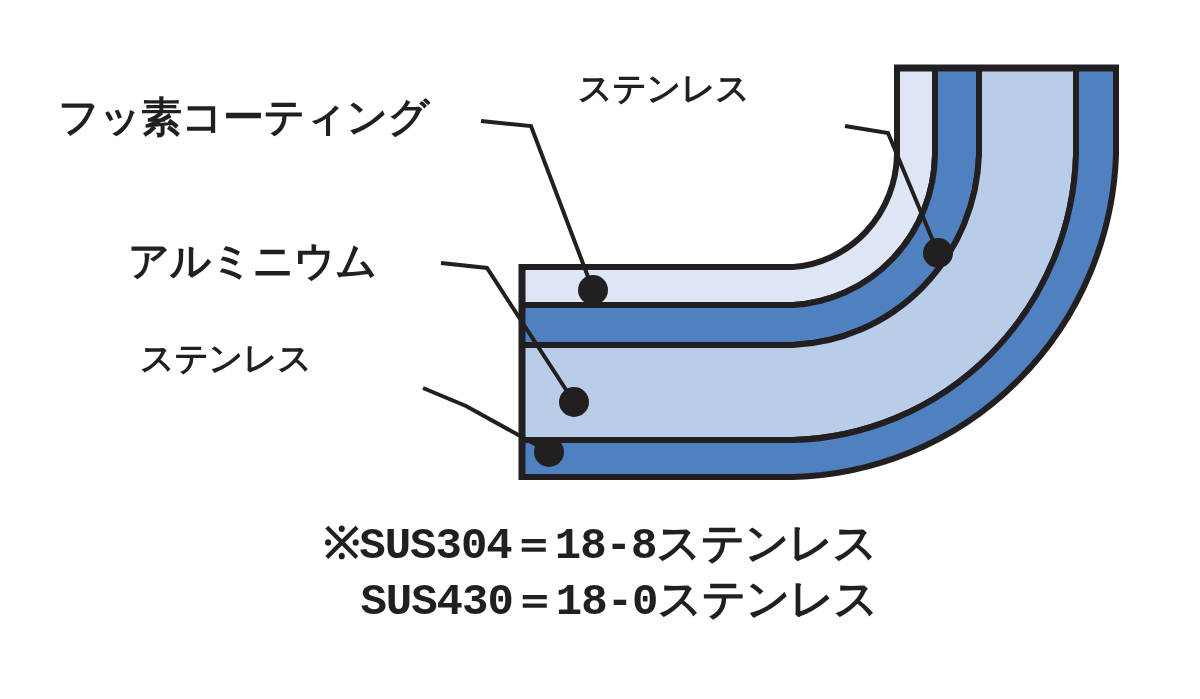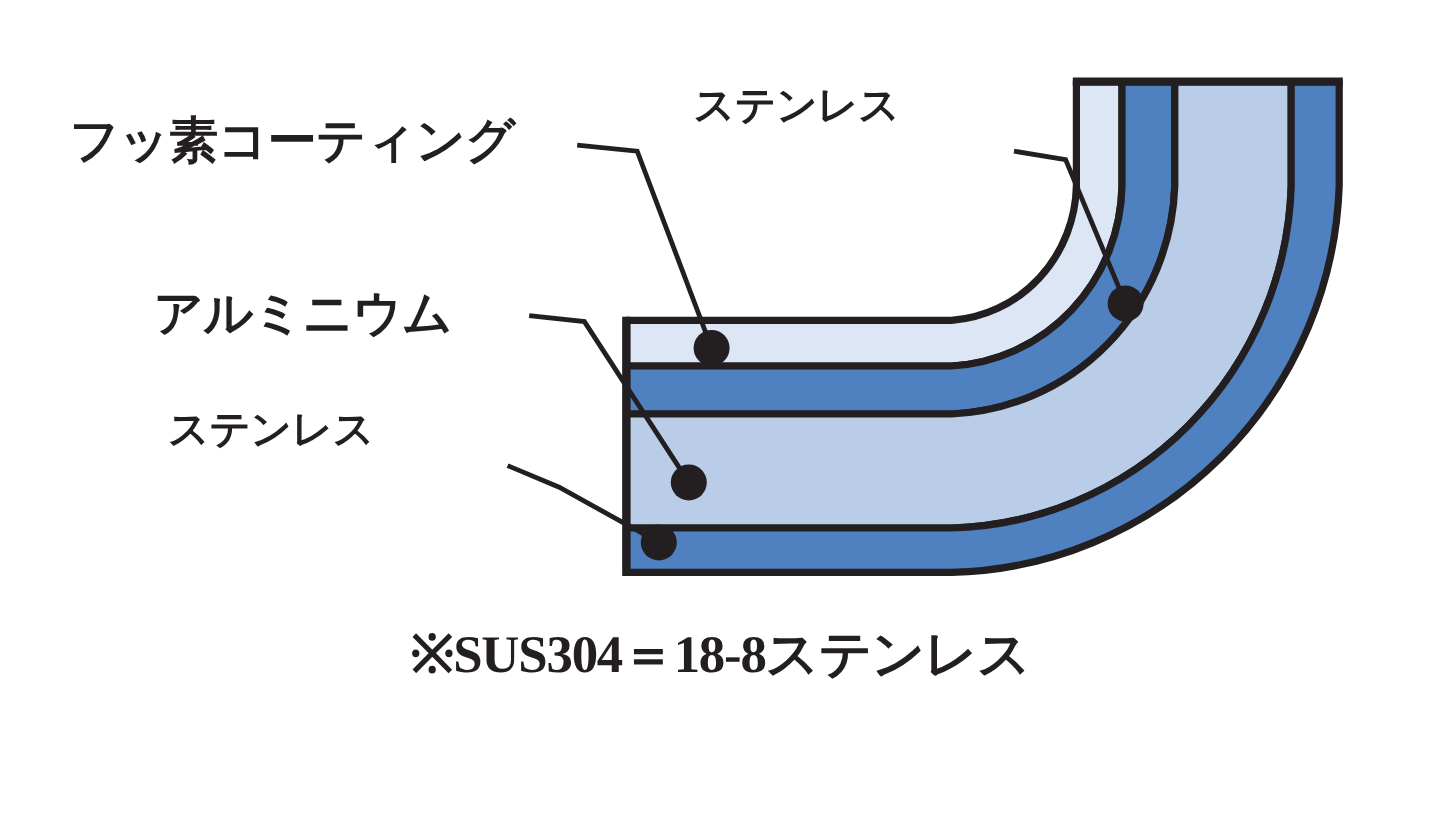--- a/index.html
+++ b/index.html
@@ -49,21 +49,21 @@
     position: absolute;
     left: 0;
     top: 518px;
     width: 1200px;
     text-align: center;
     color: #231f20;
     font-weight: bold;
     font-size: 44px;
     line-height: 1.28;
     letter-spacing: -1px;
-    font-family: Liberation Serif, serif;
+    font-family: Liberation Mono, monospace;
   }
   #footnote .fn-line { display: block; }
   #footnote .fn-line-2 { padding-left: 38px; }
 </style>
 </head>
 <body>
 
 <div id="stage">
 
   <svg class="diagram" viewBox="0 0 1200 699">
@@ -144,15 +144,16 @@
   <div class="lbl lbl-2line" id="label-sus430">
     <div>ステンレス</div>
   </div>
 
   <div class="lbl lbl-2line" id="label-sus304">
     <div>ステンレス</div>
   </div>
 
   <div id="footnote">
     <span class="fn-line fn-line-1">※SUS304＝18-8ステンレス</span>
+    <span class="fn-line fn-line-2">SUS430＝18-0ステンレス</span>
   </div>
 
 </div>
 
 </body></html>

